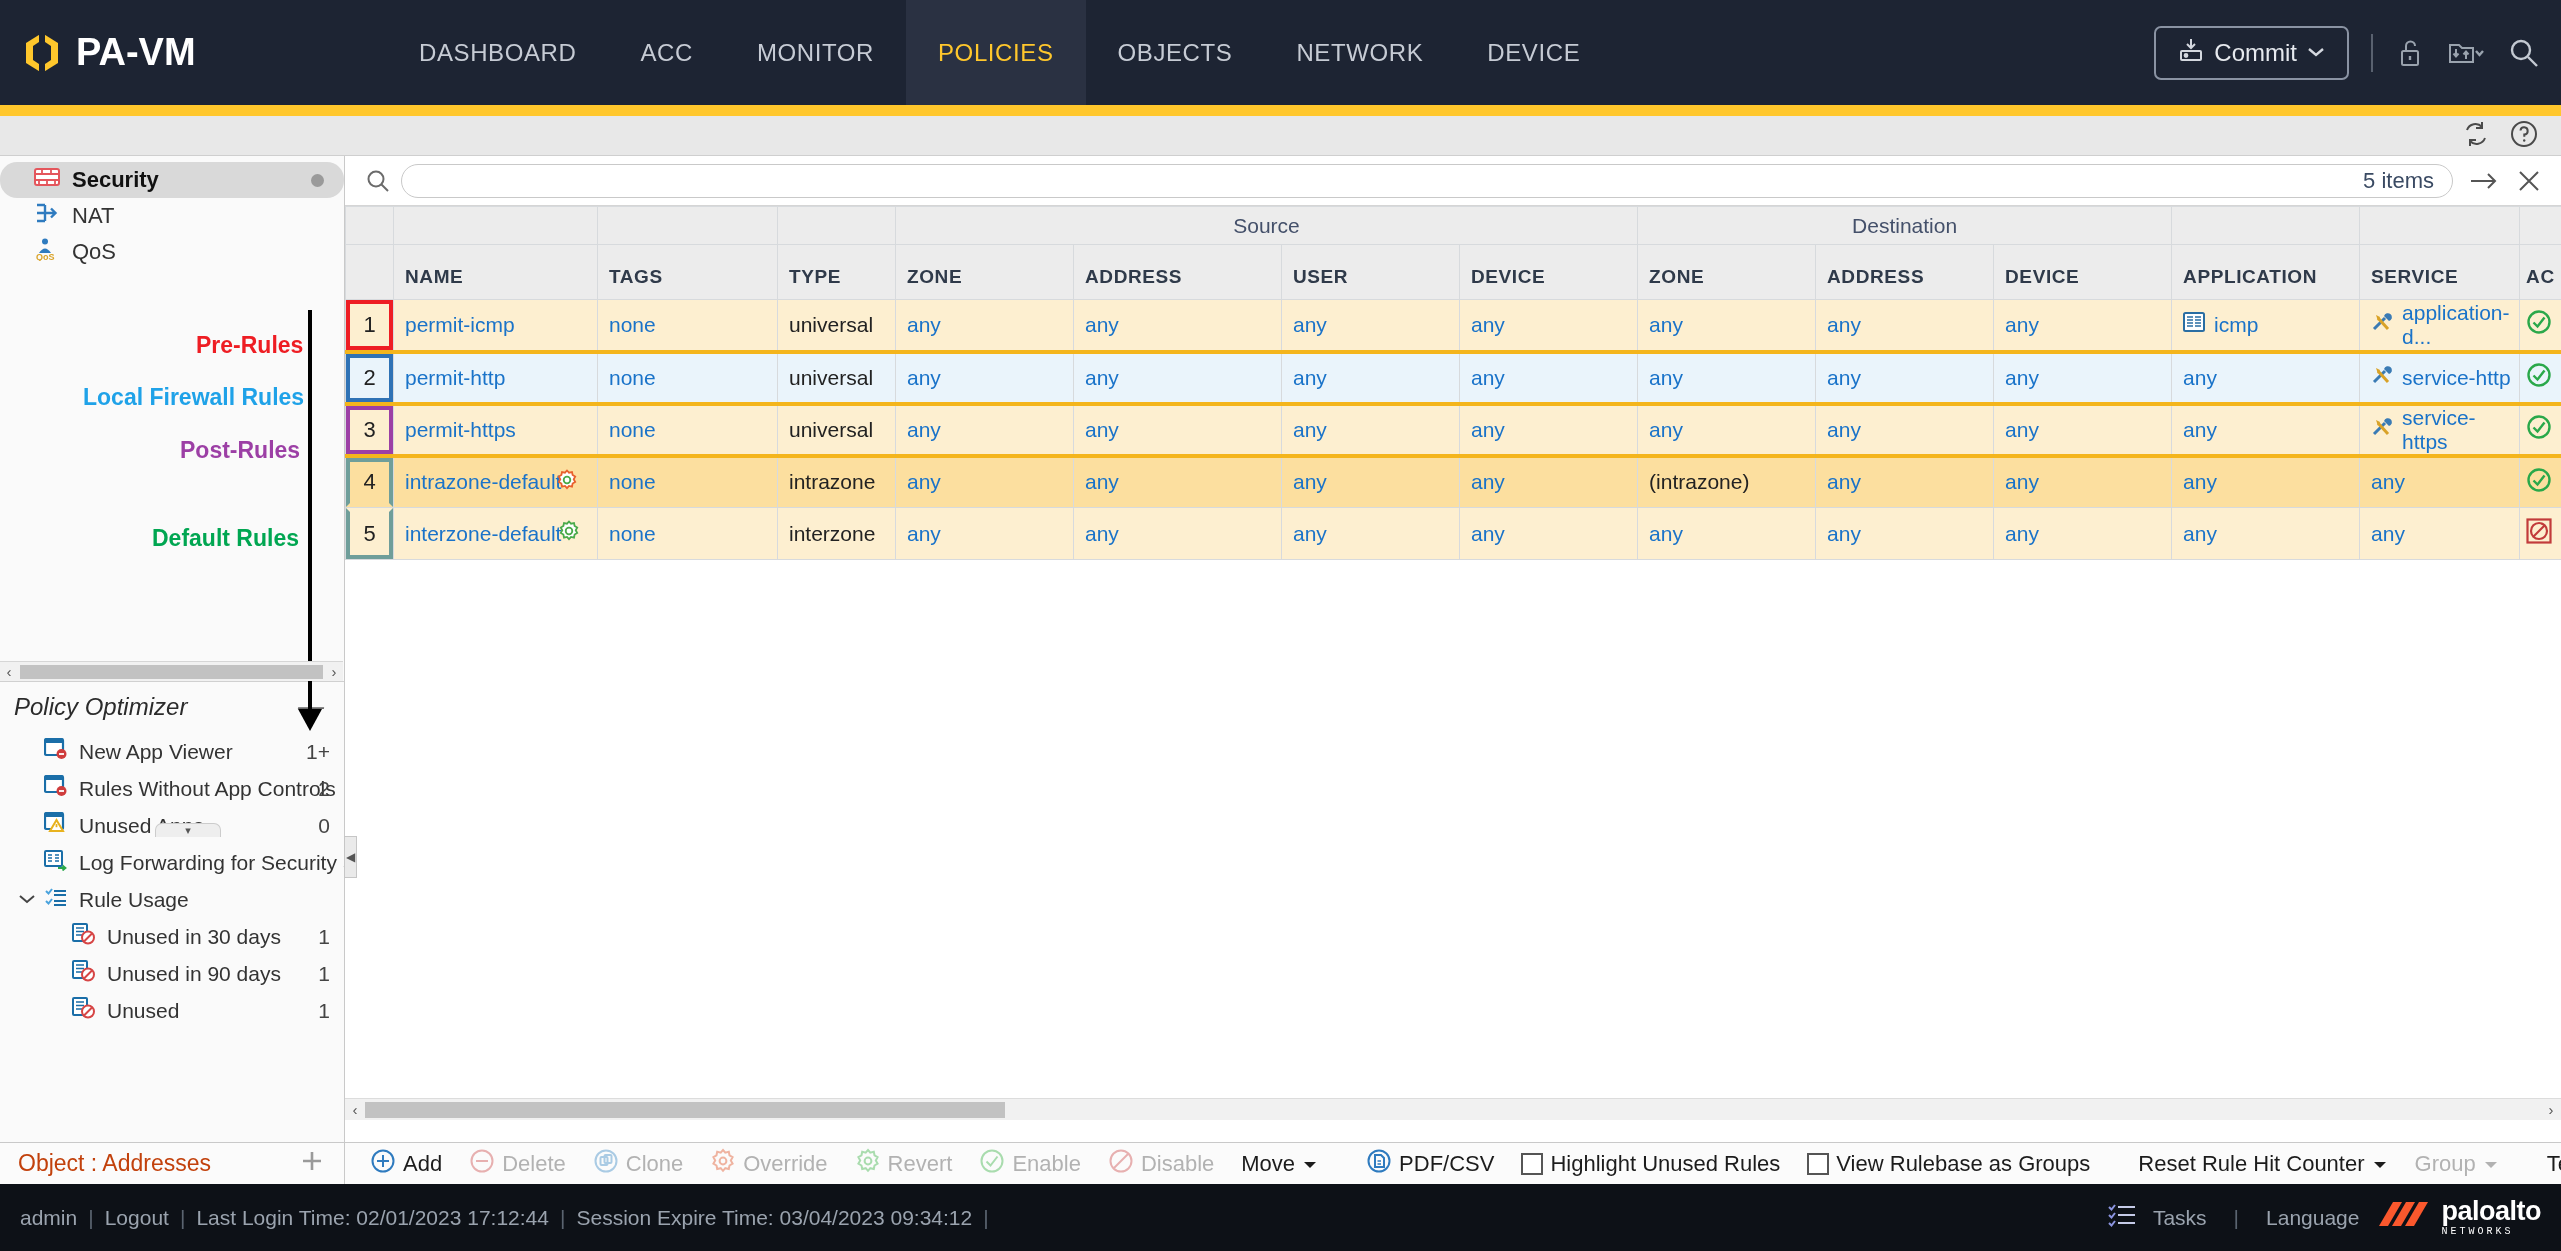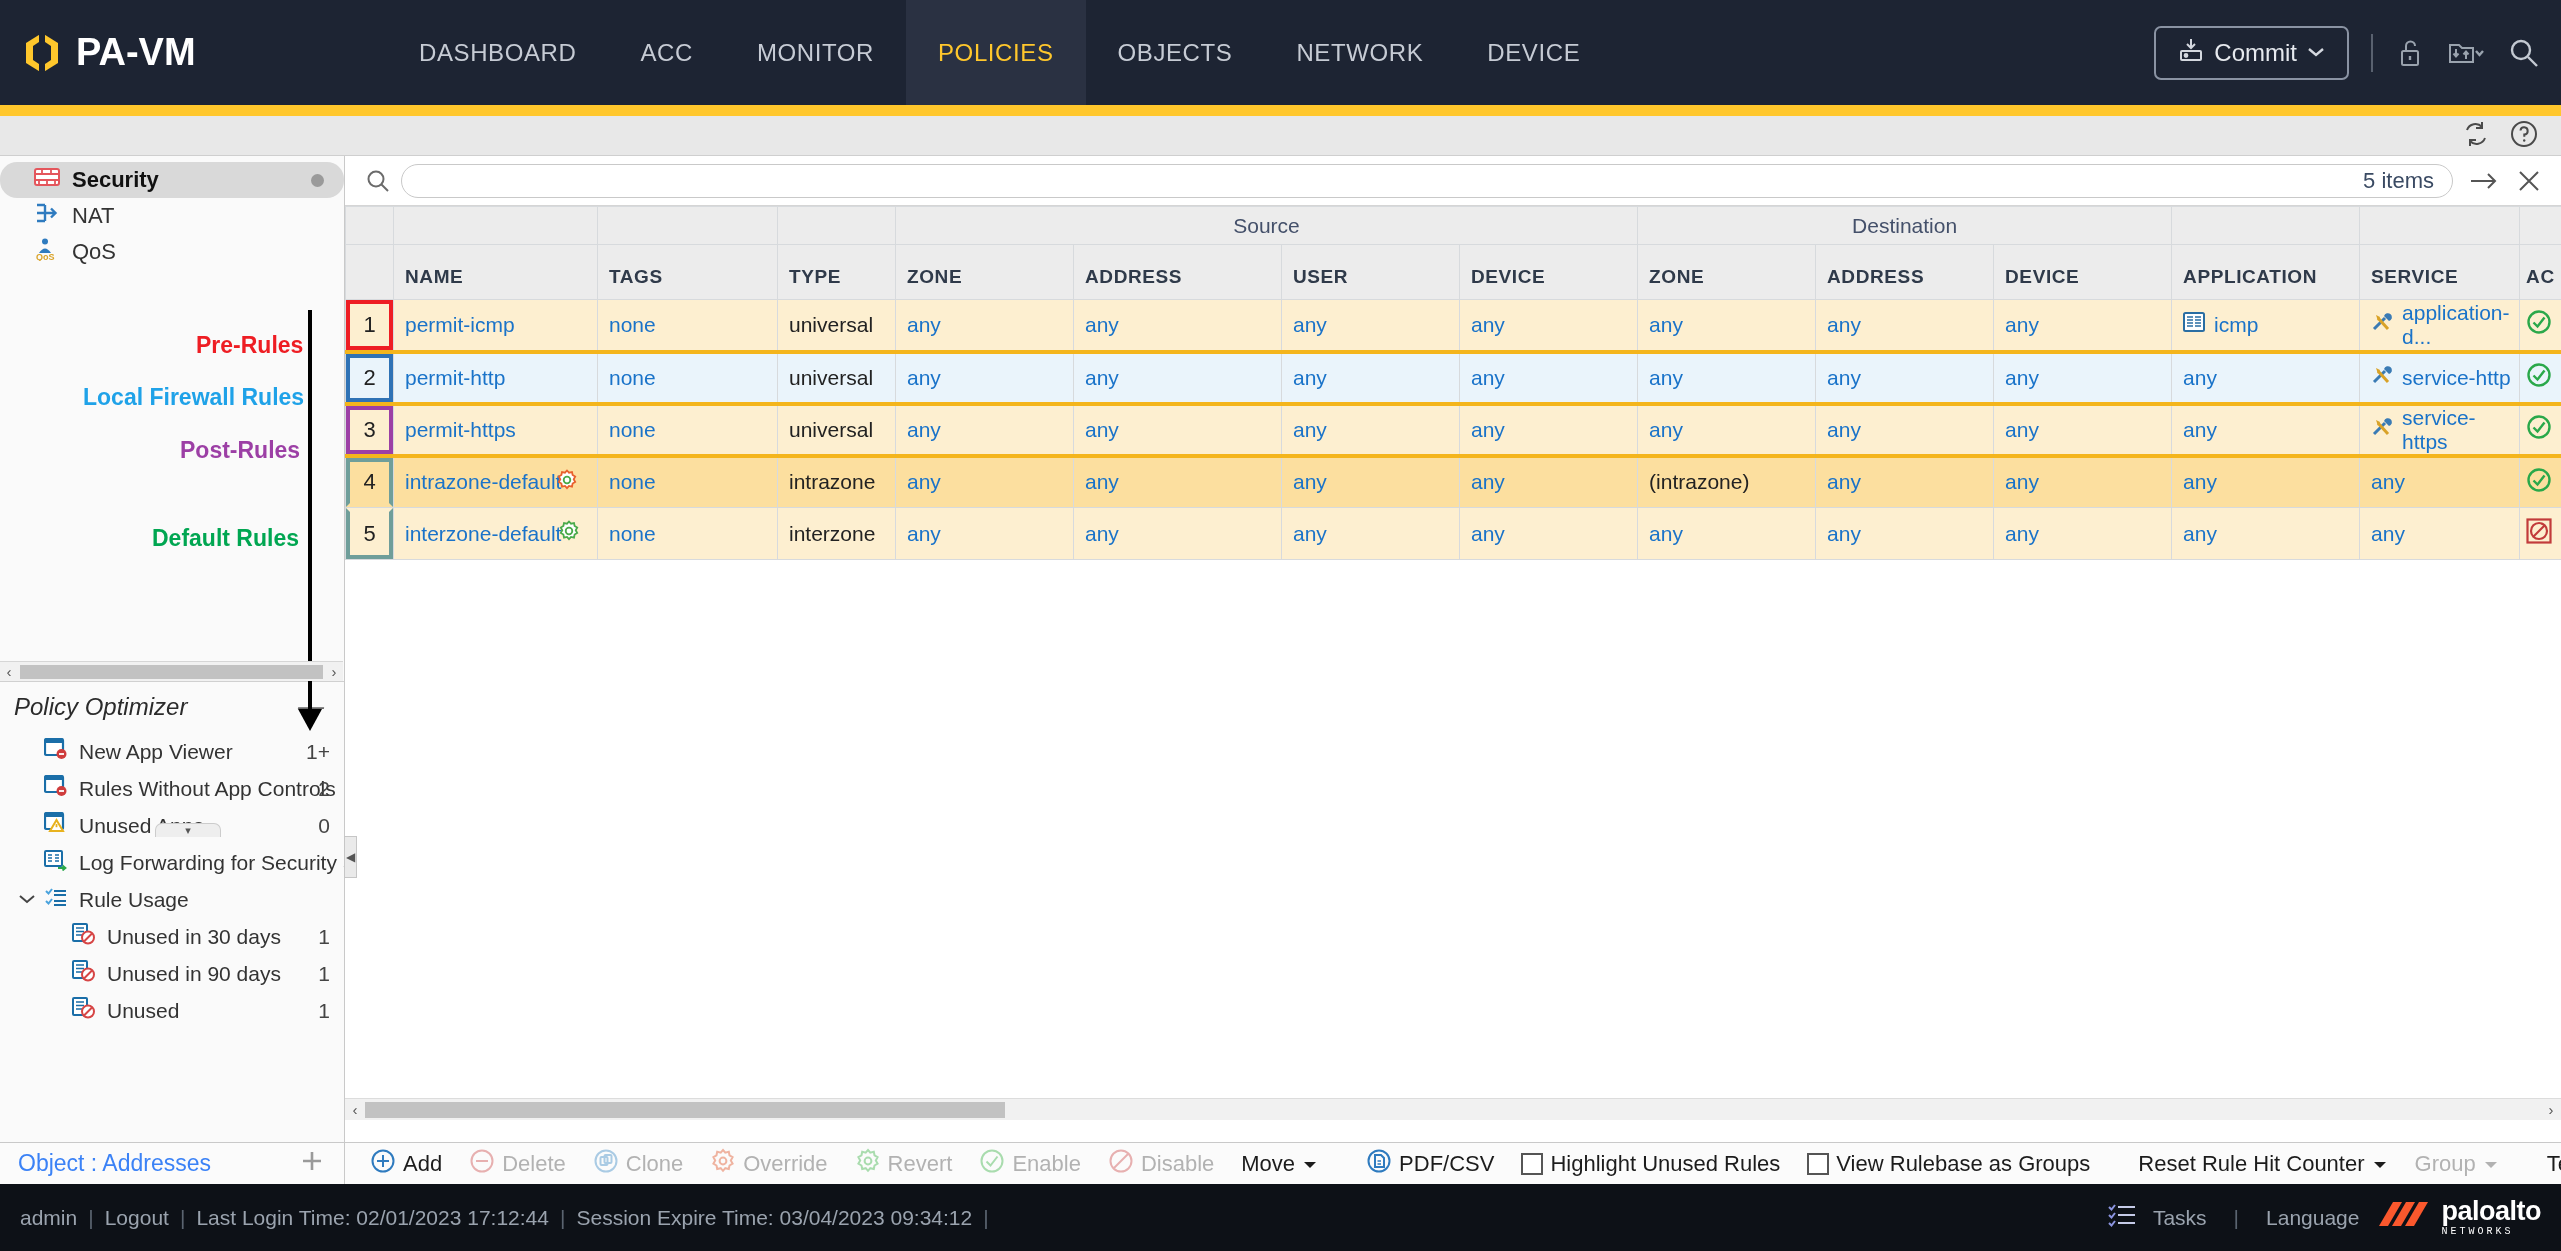--- a/index.html
+++ b/index.html
@@ -163,21 +163,21 @@
     display: flex; align-items: center;
   }
   .mh-arrow { width: 20px; text-align: center; font-size: 15px; color: #555; }
   .mh-thumb { height: 16px; background: #c2c2c2; width: 640px; }
 
   
   .objbar {
     position: absolute; left: 0; top: 1142px; width: 345px; height: 42px;
     background: #fbfbfb; border-top: 1px solid #c9c9c9; border-right: 1px solid #c9c9c9;
     display: flex; align-items: center; justify-content: space-between; padding: 0 18px;
-    font-size: 23px; color: #3b82f6;
+    font-size: 23px; color: #c2410c;
   }
   .toolbar {
     position: absolute; left: 345px; top: 1142px; width: 2216px; height: 42px;
     background: #fbfbfb; border-top: 1px solid #c9c9c9;
     display: flex; align-items: center; gap: 5px; padding-left: 14px;
   }
   .tbtn {
     display: flex; align-items: center; gap: 7px; font-size: 22px;
     padding: 0 11px; height: 42px; cursor: pointer; white-space: nowrap;
   }

